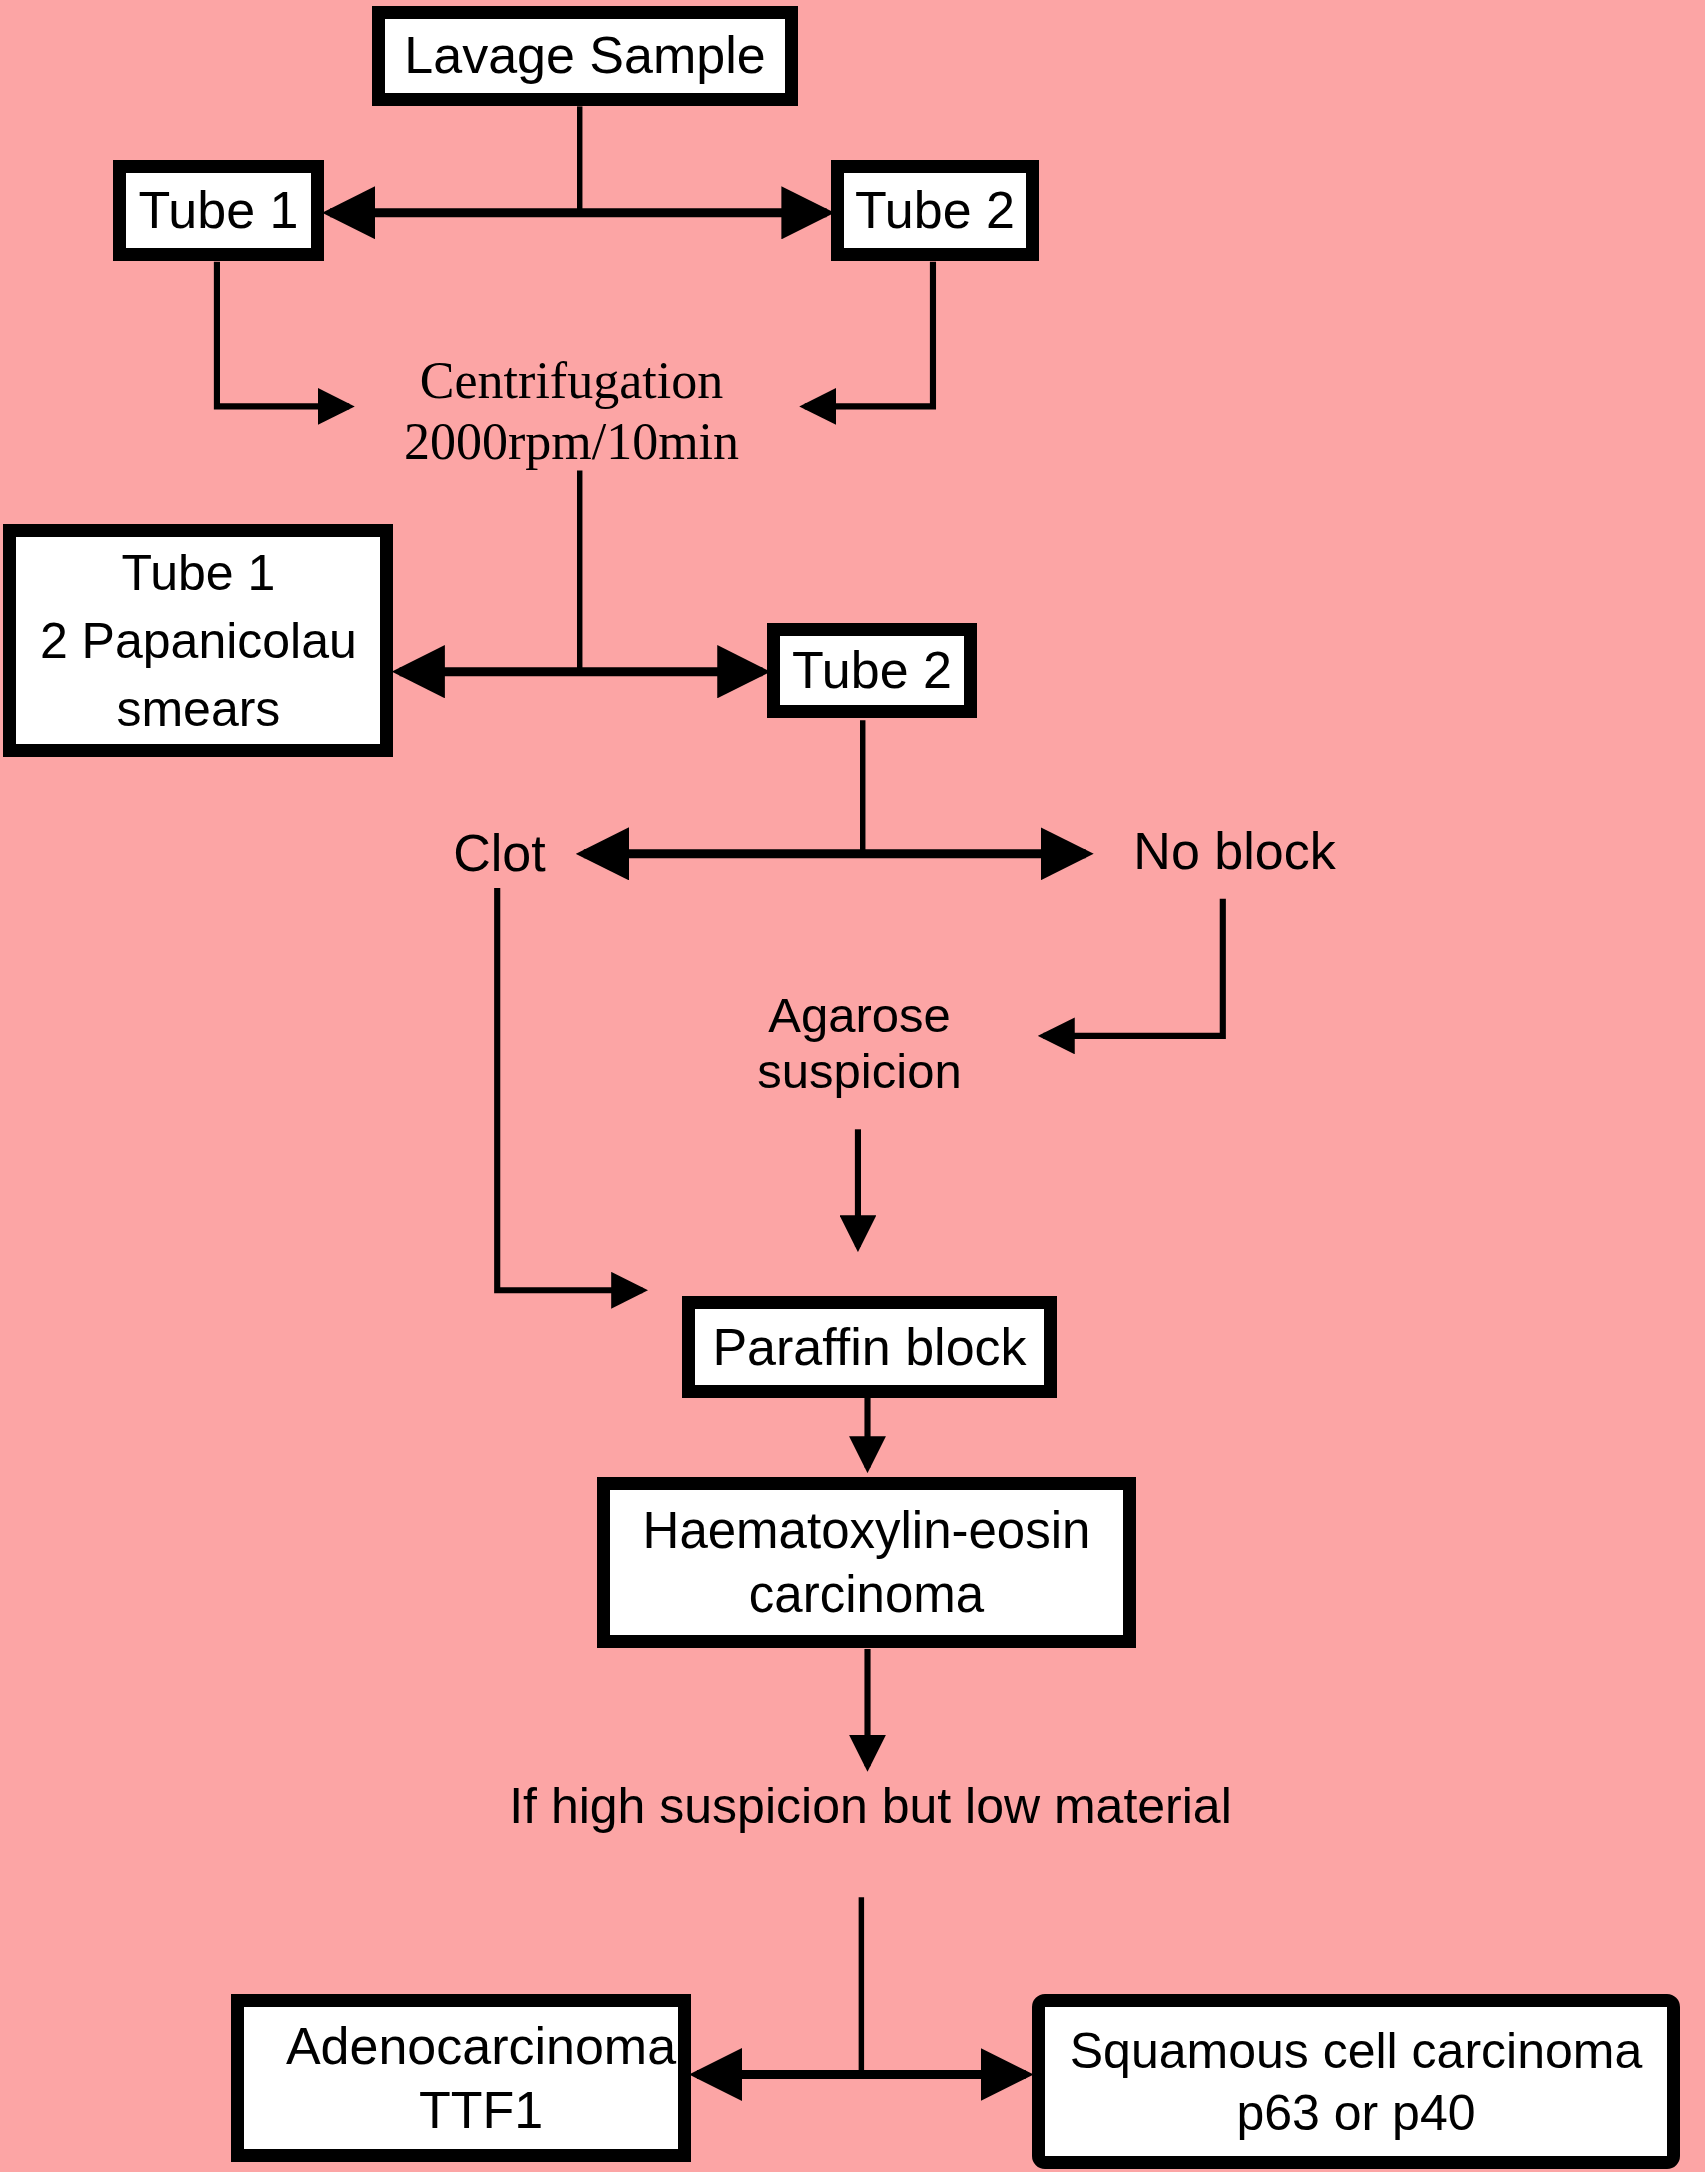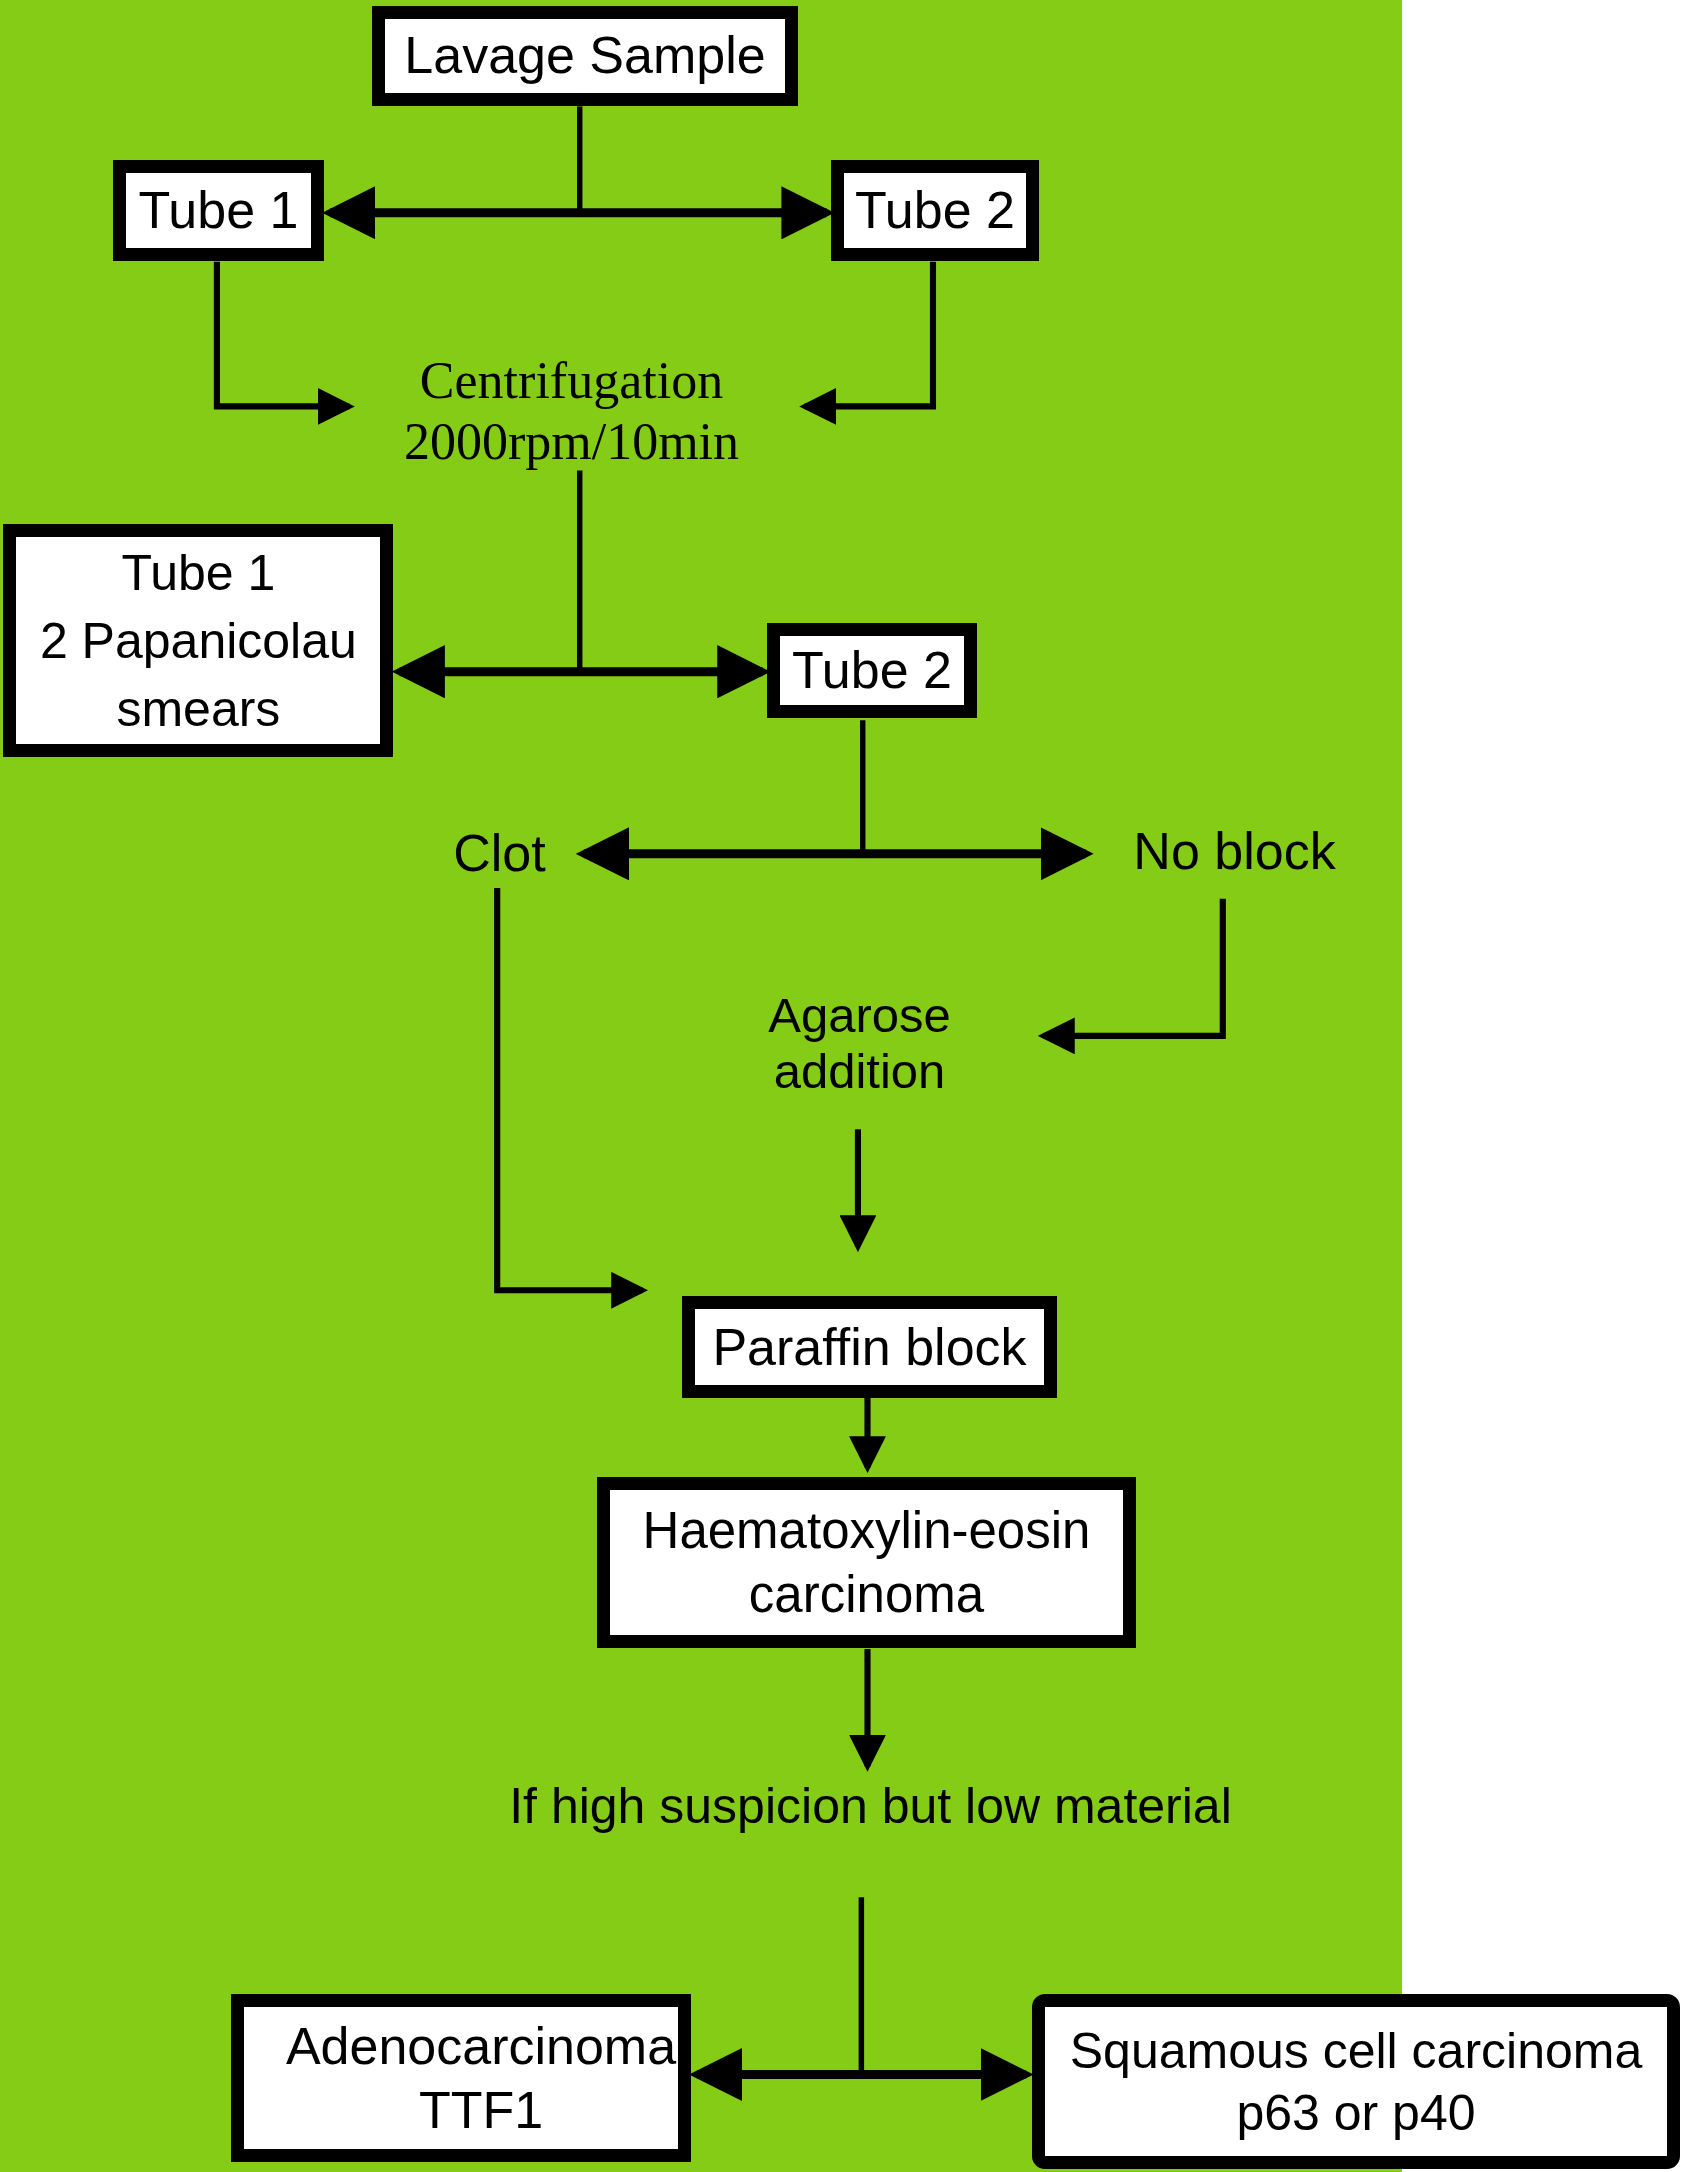--- a/index.html
+++ b/index.html
@@ -2,23 +2,23 @@
 <html style="font-size:11px"><head>
 <meta charset="utf-8">
 <style>
   html, body {
     margin: 0;
     padding: 0;
     background: #ffffff;
   }
   #canvas {
     position: relative;
-    width: 1402px;
+    width: 1705px;
     height: 2172px;
-    background: #84cc16;
+    background: #fca5a5;
     font-family: "Liberation Sans", "DejaVu Sans", sans-serif;
     color: #000000;
   }
   #edges-svg {
     position: absolute;
     left: 0; top: 0;
     width: 1705px;
     height: 2172px;
   }
   .node {
@@ -103,21 +103,21 @@
 2 Papanicolau
 smears</div>
 
   <div class="node" id="box-tube2-after">Tube 2</div>
 
   <div class="flowlabel" id="label-clot">Clot</div>
 
   <div class="flowlabel" id="label-noclot">No block</div>
 
   <div class="flowlabel" id="label-agarose">Agarose
-addition</div>
+suspicion</div>
 
   <div class="node" id="box-paraffin">Paraffin block</div>
 
   <div class="node" id="box-haematoxylin">Haematoxylin-eosin
 carcinoma</div>
 
   <div class="flowlabel" id="label-condition">If high suspicion but low material</div>
 
   <div class="node" id="box-adeno">Adenocarcinoma
 TTF1</div>

